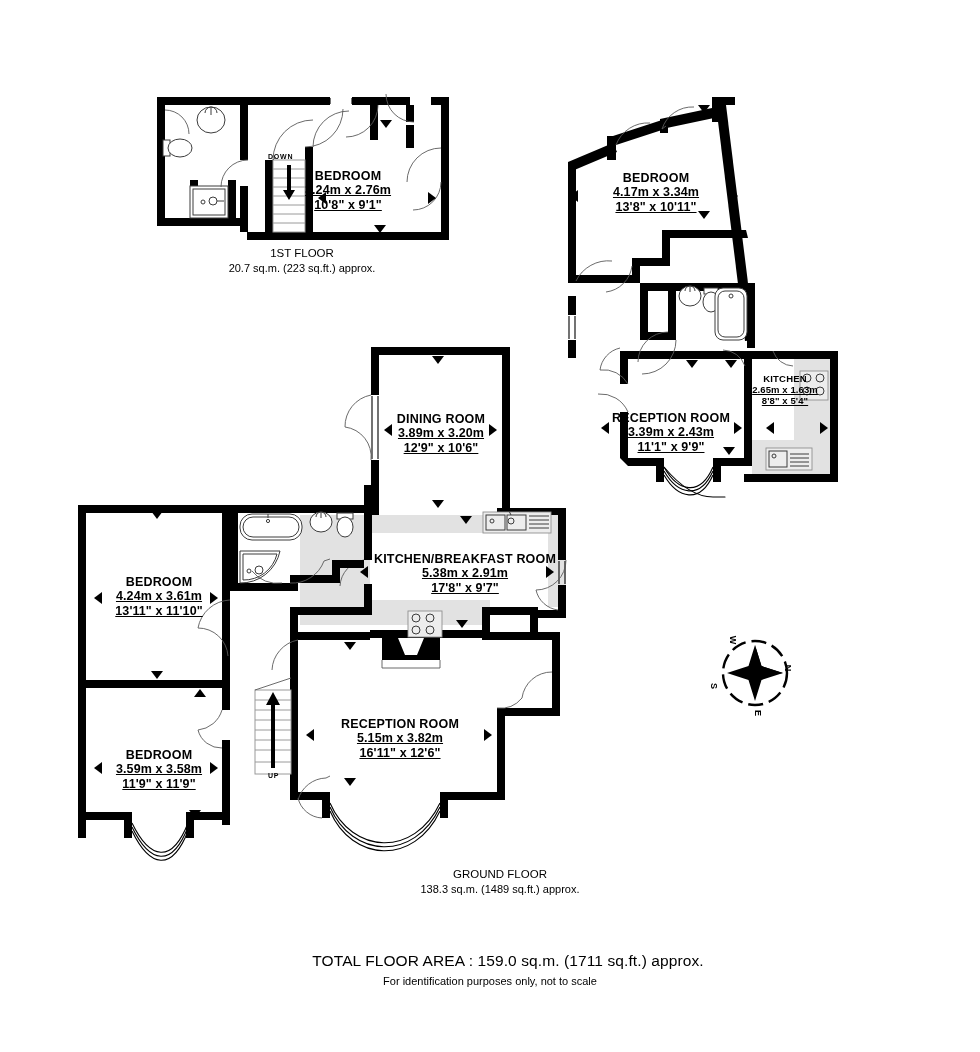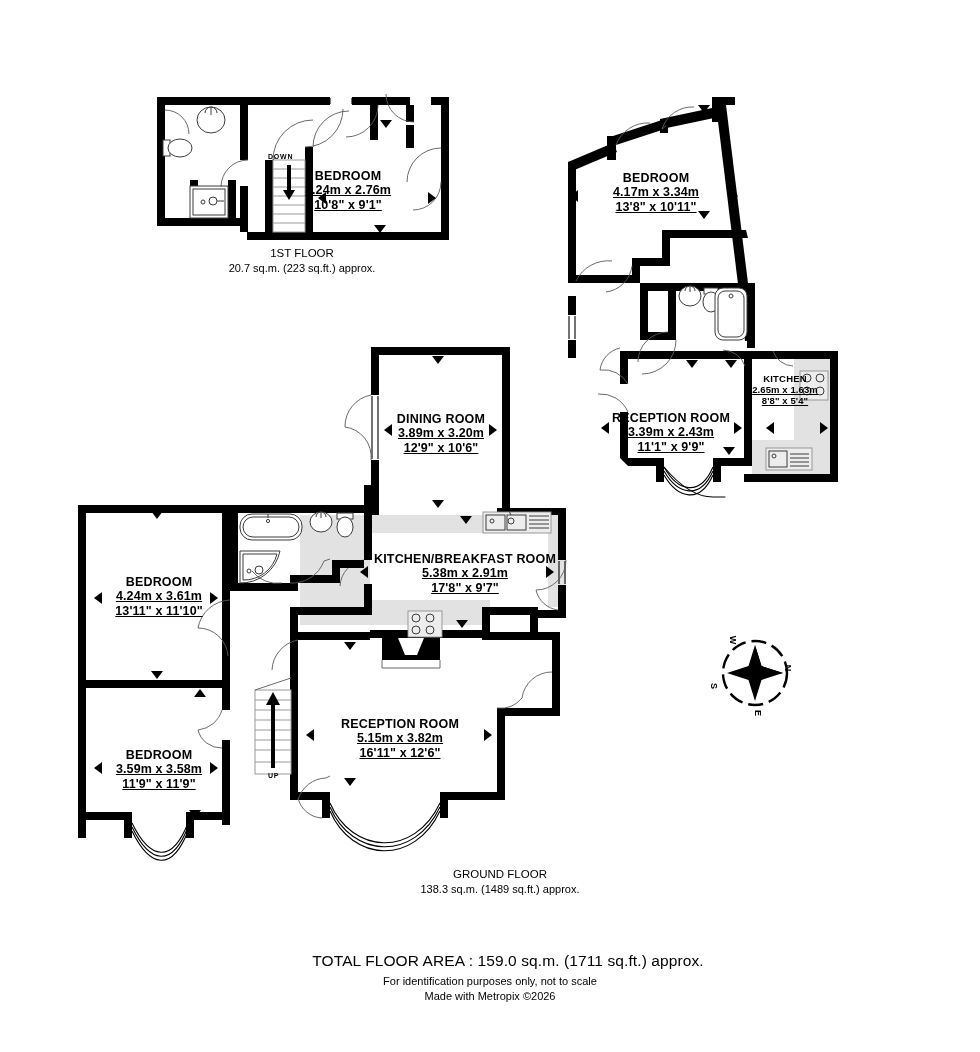--- a/index.html
+++ b/index.html
@@ -586,16 +586,15 @@
   </div>
 
   <div class="compass-letter" style="left:729px; top:635px; transform:rotate(90deg);">W</div>
   <div class="compass-letter" style="left:785px; top:663px; transform:rotate(90deg);">N</div>
   <div class="compass-letter" style="left:755px; top:708px; transform:rotate(90deg);">E</div>
   <div class="compass-letter" style="left:711px; top:681px; transform:rotate(90deg);">S</div>
 
   <div id="footer">
     <div class="total">TOTAL FLOOR AREA : 159.0 sq.m. (1711 sq.ft.) approx.</div>
     <div class="disc">For identification purposes only, not to scale</div>
-    <div class="disc" style="margin-top:0;">Made with Metropix ©2026</div>
   </div>
 
 </div>
 
 </body></html>

